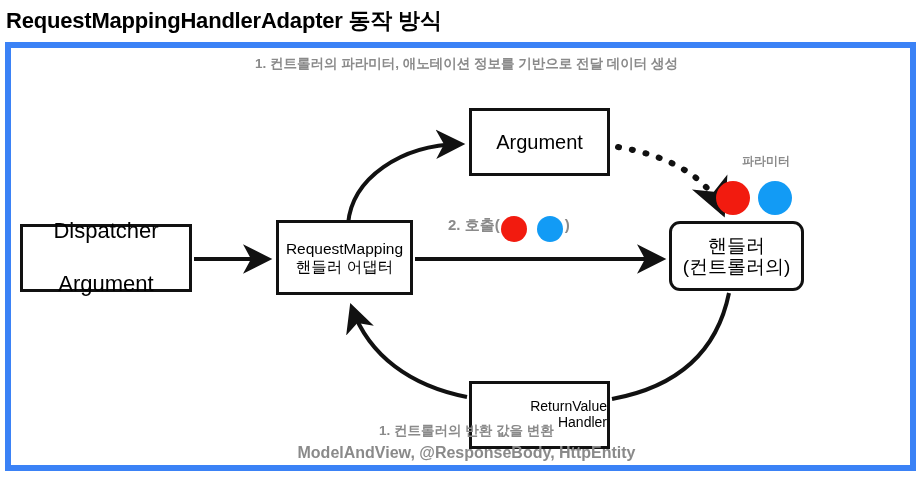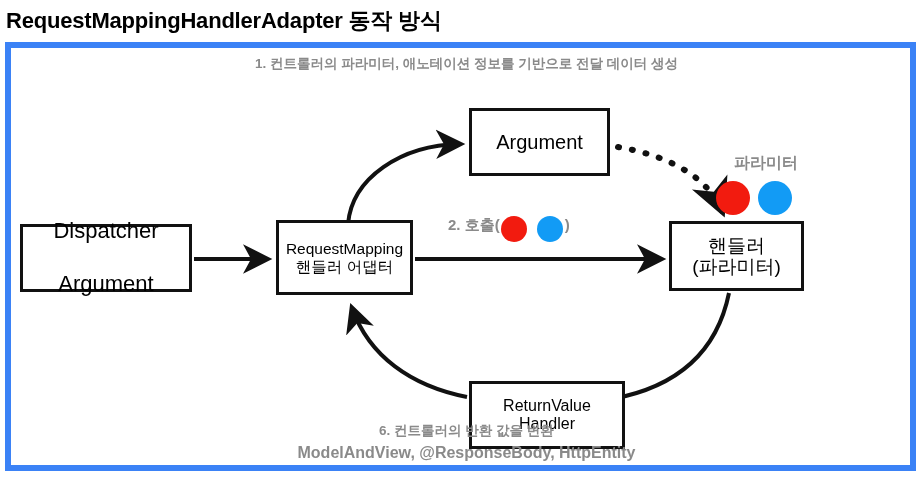--- a/index.html
+++ b/index.html
@@ -77,36 +77,38 @@
     left: 265px; top: 172px; width: 137px; height: 75px;
     font-size: 15.5px;
   }
   #node-argument-resolver {
     left: 458px; top: 60px; width: 141px; height: 68px;
     font-size: 20px;
   }
   #node-handler {
     left: 658px; top: 173px; width: 135px; height: 70px;
     font-size: 19px;
+    border-radius: 11px;
   }
   #node-returnvalue {
-    left: 458px; top: 333px; width: 156px; height: 68px;
-    font-size: 16px;
+    left: 458px; top: 333px; width: 141px; height: 68px;
+    font-size: 14px;
+    align-items: flex-end;
   }
   .node-line { display: block; }
 
   #label-parameter {
     position: absolute;
     left: 695px;
     top: 105px;
     width: 120px;
     text-align: center;
     color: #8a8a8a;
     font-weight: bold;
-    font-size: 16px;
+    font-size: 12px;
     white-space: nowrap;
   }
   .dot {
     position: absolute;
     border-radius: 50%;
   }
   #param-dot-red   { left: 705px; top: 133px; width: 34px; height: 34px; background: #f21b0f; }
   #param-dot-blue  { left: 747px; top: 133px; width: 34px; height: 34px; background: #129bf5; }
 
   #call-label-wrap {
@@ -169,35 +171,35 @@
     <span class="node-line">RequestMapping</span>
     <span class="node-line">핸들러 어댑터</span>
   </div>
 
   <div class="node-box" id="node-argument-resolver">
     <span class="node-line">Argument</span>
   </div>
 
   <div class="node-box" id="node-handler">
     <span class="node-line">핸들러</span>
-    <span class="node-line">(파라미터)</span>
+    <span class="node-line">(컨트롤러의)</span>
   </div>
 
   <div class="node-box" id="node-returnvalue">
     <span class="node-line">ReturnValue</span>
     <span class="node-line">Handler</span>
   </div>
 
   <div id="label-parameter">파라미터</div>
   <div class="dot" id="param-dot-red"></div>
   <div class="dot" id="param-dot-blue"></div>
 
   <div id="call-label-wrap">
     <span id="call-label-prefix">2. 호출(</span>
     <span id="call-dot-red"></span>
     <span id="call-dot-blue"></span>
     <span id="call-label-suffix">)</span>
   </div>
 
-  <div class="note-line" id="note-bottom-1">6. 컨트롤러의 반환 값을 변환</div>
+  <div class="note-line" id="note-bottom-1">1. 컨트롤러의 반환 값을 변환</div>
   <div class="note-line" id="note-bottom-2">ModelAndView, @ResponseBody, HttpEntity</div>
 
 </div>
 
 </body></html>

